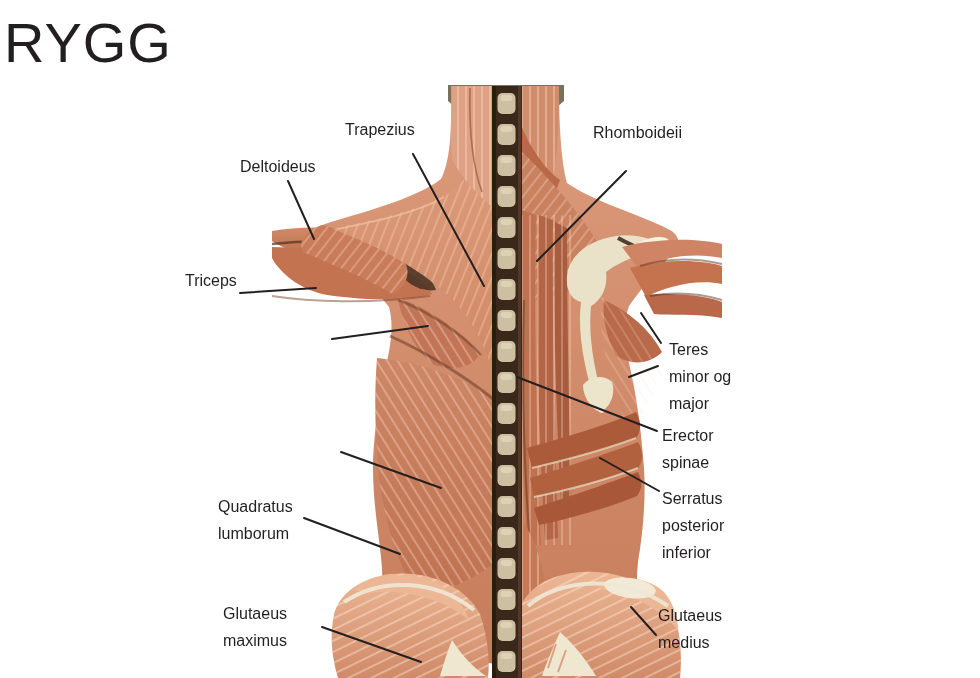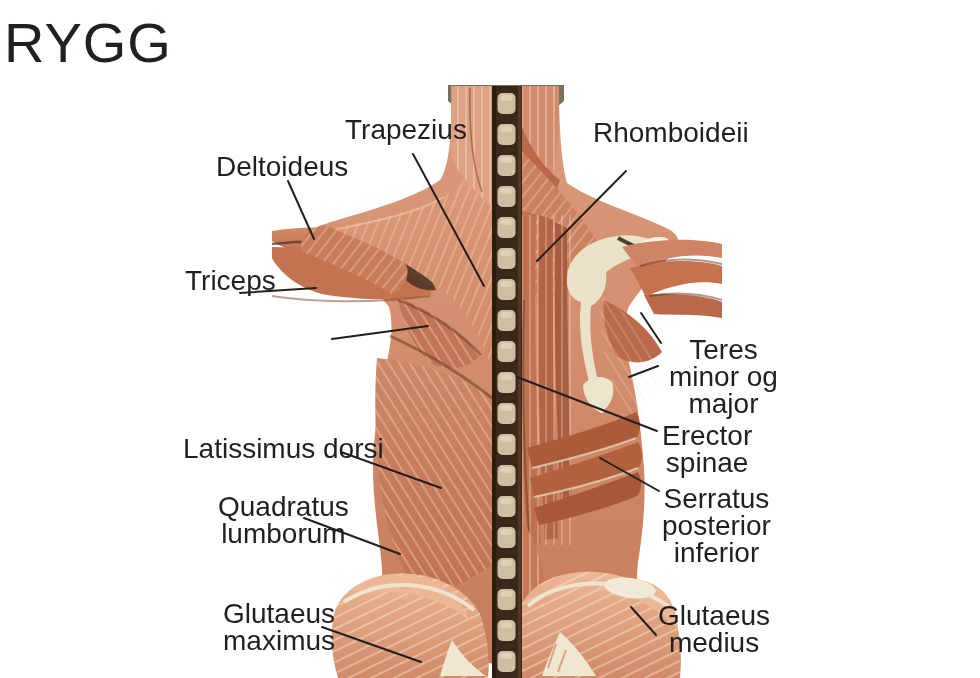--- a/index.html
+++ b/index.html
@@ -7,24 +7,24 @@
     --muscle-deep:#a85838; --muscle-light:#e2a585; --glute-light:#ecb795;
     --bone-cream:#eae2c8; --vertebra:#cdc0a2; --spine-gap:#3a281b; --skull:#77715f;
   }
   html,body{margin:0;padding:0;background:var(--background);}
   .stage{position:relative;width:980px;height:678px;background:var(--background);
          font-family:"Liberation Sans",sans-serif;overflow:hidden;}
   .title{position:absolute;left:0;top:6px;width:100%;margin:4px;text-align:left;
          font-size:56px;font-weight:500;letter-spacing:1px;color:var(--text);}
   .figure,.leaders{position:absolute;left:0;top:0;width:980px;height:678px;}
   .leaders{pointer-events:none;}
-  .lbl{position:absolute;font-size:28px;line-height:27px;color:var(--text);
-       white-space:pre-line;text-align:center;}
+  .lbl{position:absolute;font-size:16px;line-height:27px;color:var(--text);
+       white-space:pre-line;}
   .lbl-trapezius{left:345px;top:116px;}
-  .lbl-deltoideus{left:216px;top:153px;}
+  .lbl-deltoideus{left:240px;top:153px;}
   .lbl-triceps{left:185px;top:267px;}
   .lbl-infraspinatus{left:200px;top:326px;}
   .lbl-latissimus{left:183px;top:435px;}
   .lbl-quadratus{left:218px;top:493px;}
   .lbl-glut-max{left:223px;top:600px;}
   .lbl-rhomboideii{left:593px;top:119px;}
   .lbl-teres{left:661px;top:336px;margin-left:8px;}
   .lbl-erector{left:662px;top:422px;}
   .lbl-serratus{left:662px;top:485px;}
   .lbl-glut-med{left:658px;top:602px;}
@@ -219,21 +219,20 @@
     <line class="leader" x1="657" y1="431" x2="517" y2="377"></line>
     <line class="leader" x1="659" y1="491" x2="600" y2="458"></line>
     <line class="leader" x1="656" y1="635" x2="631" y2="607"></line>
   </svg>
 
   <h1 class="title">RYGG</h1>
 
   <div class="lbl lbl-trapezius">Trapezius</div>
   <div class="lbl lbl-deltoideus">Deltoideus</div>
   <div class="lbl lbl-triceps">Triceps</div>
-  <div class="lbl lbl-latissimus">Latissimus dorsi</div>
   <div class="lbl lbl-quadratus">Quadratus
 lumborum</div>
   <div class="lbl lbl-glut-max">Glutaeus
 maximus</div>
   <div class="lbl lbl-rhomboideii">Rhomboideii</div>
   <div class="lbl lbl-teres">Teres
 minor og
 major</div>
   <div class="lbl lbl-erector">Erector
 spinae</div>

